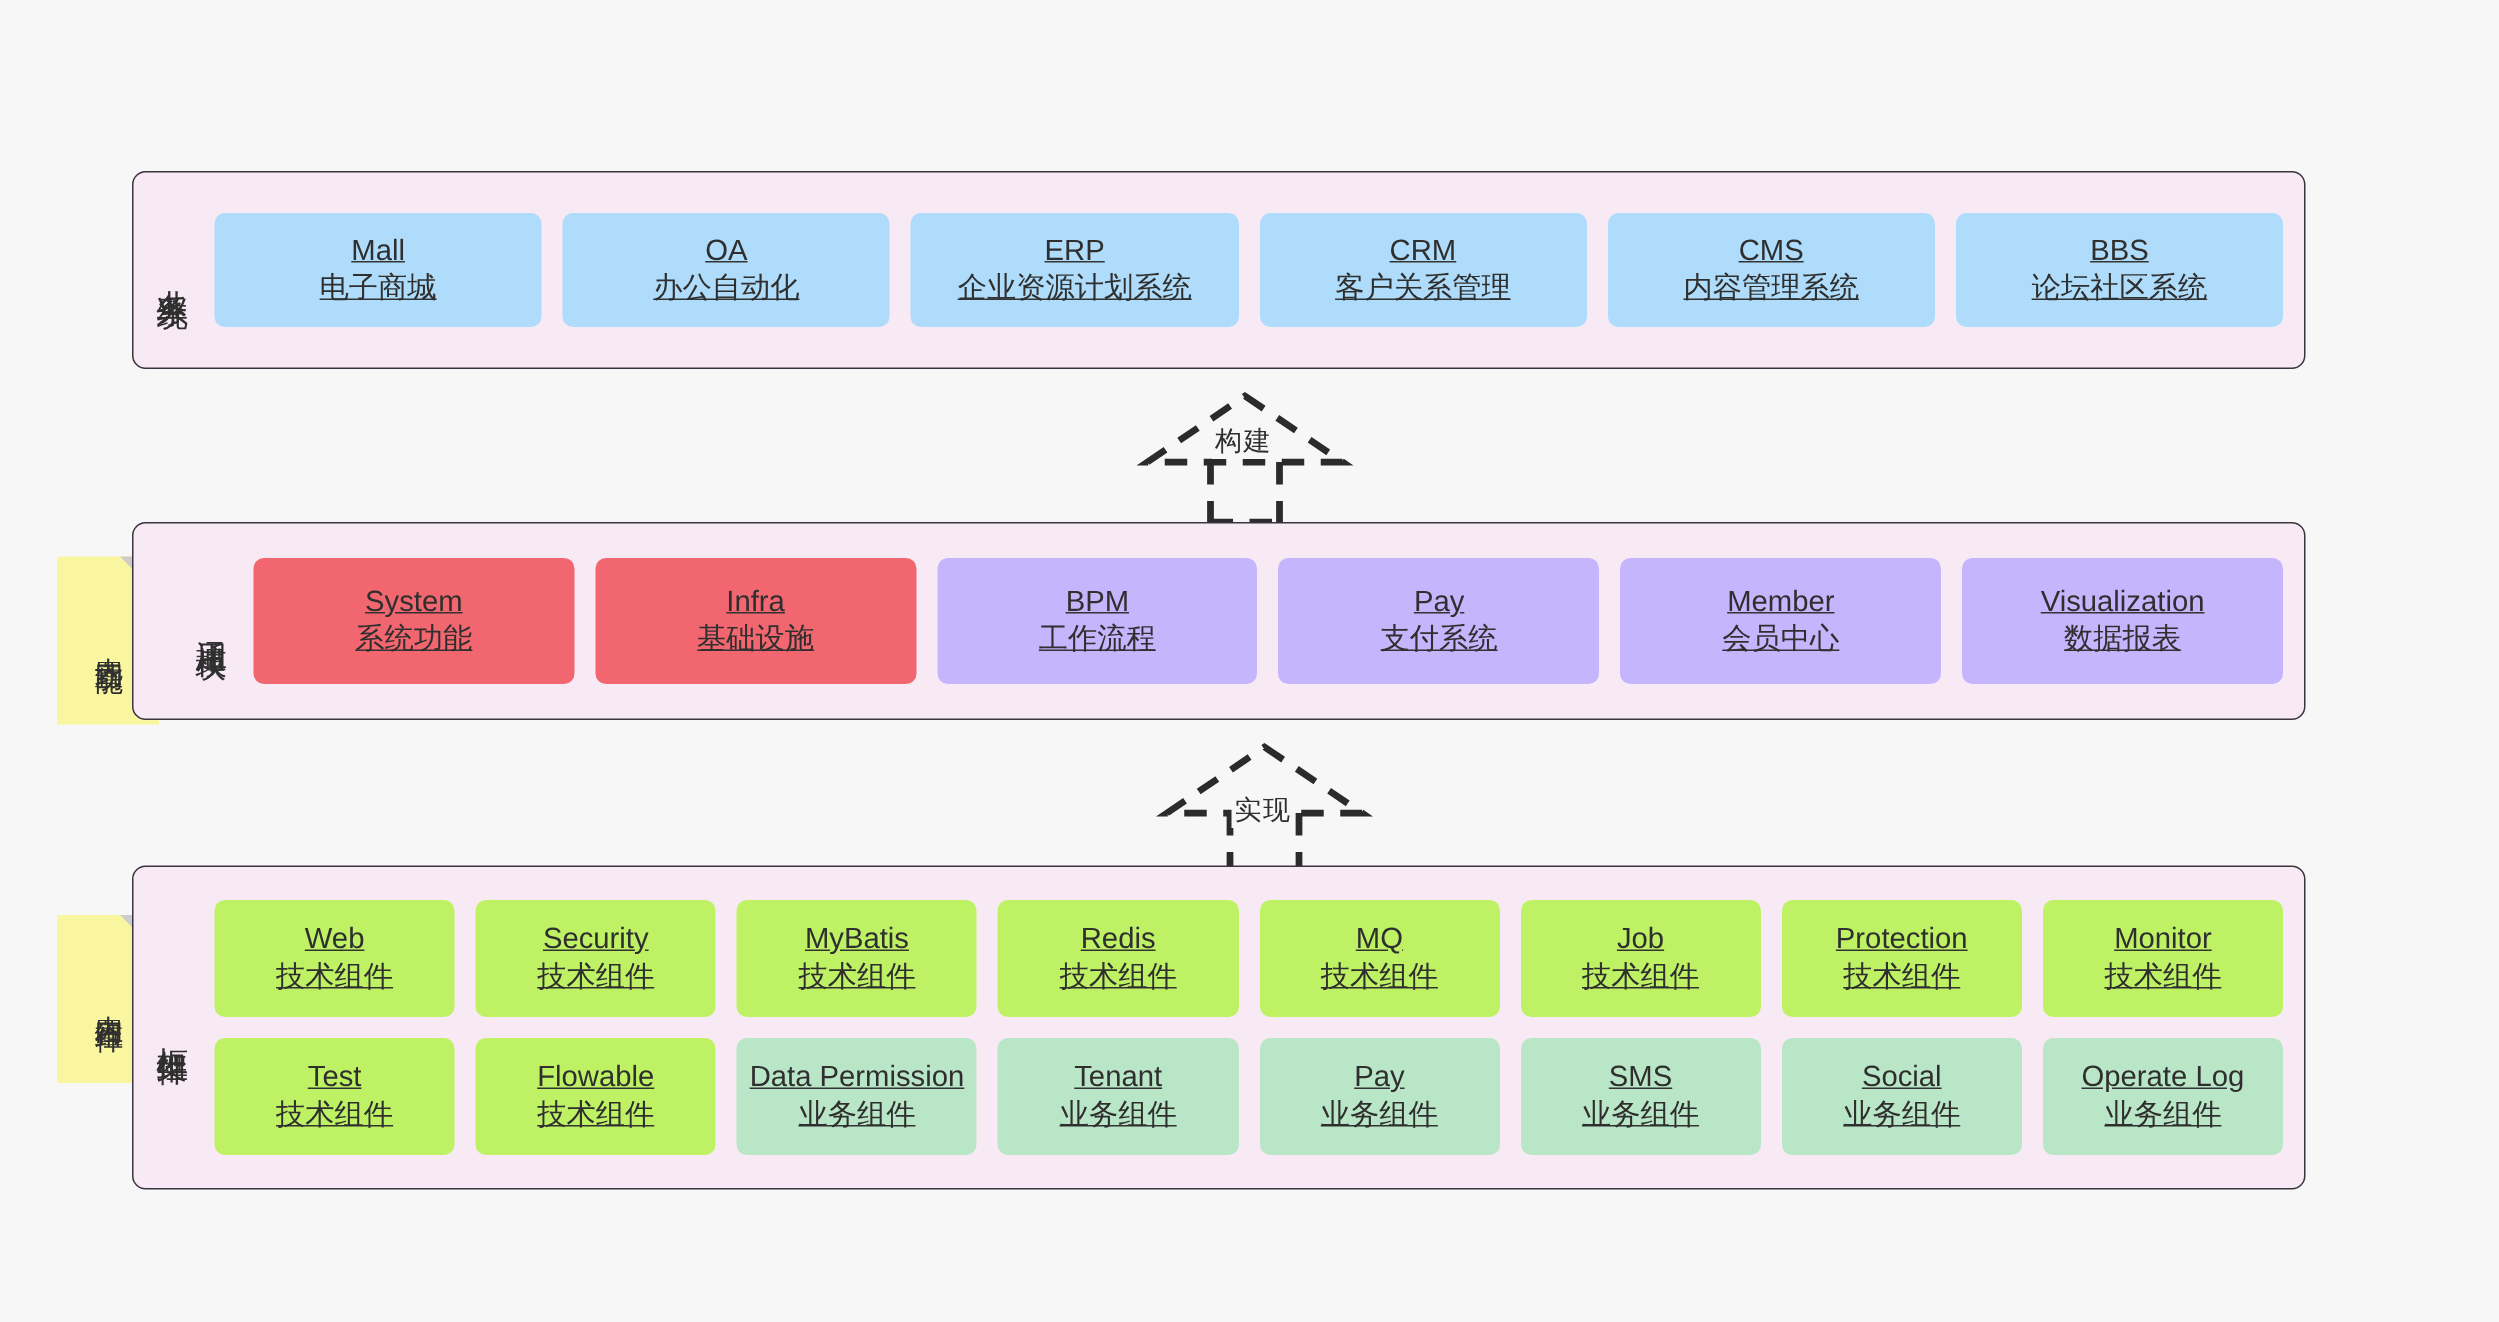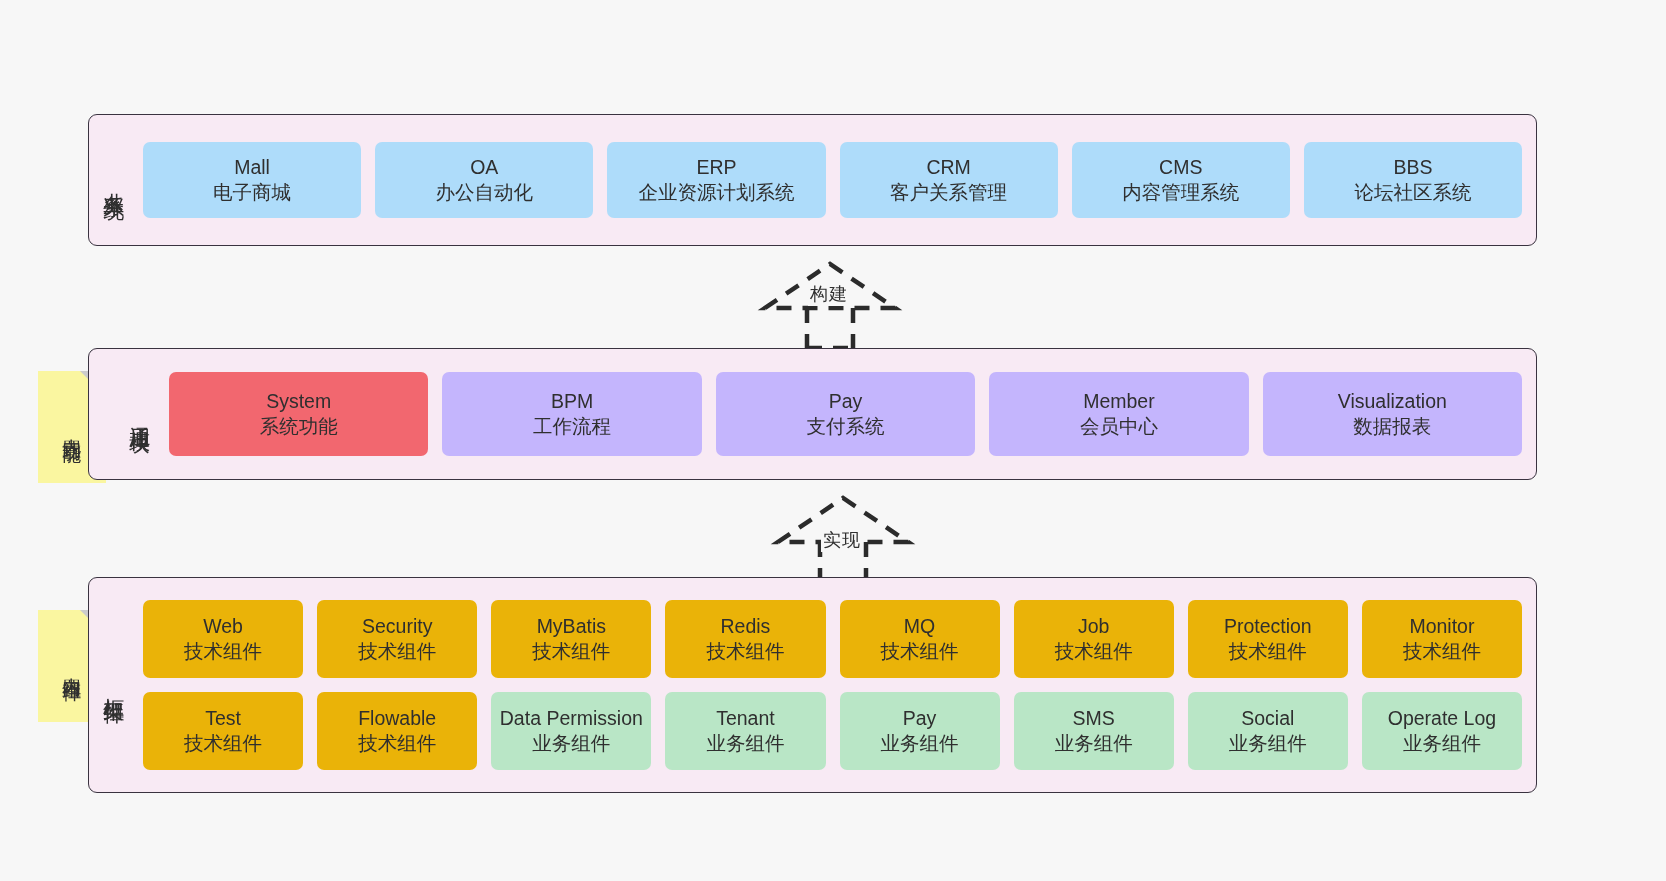--- a/index.html
+++ b/index.html
@@ -48,20 +48,21 @@
     flex: 1 1 auto;
     display: flex;
     flex-direction: column;
     justify-content: center;
     gap: 14px;
     padding: 0 14px 0 4px;
   }
   .card-row {
     display: flex;
     gap: 14px;
+    text-decoration: underline;
   }
 
   
   .card {
     flex: 1 1 0;
     border-radius: 7px;
     display: flex;
     flex-direction: column;
     align-items: center;
     justify-content: center;
@@ -77,21 +78,21 @@
   }
   .card .ln.wrap { white-space: normal; }
 
   .row-biz .card { height: 76px; }
   .row-common .card { height: 84px; }
   .row-frame .card { height: 78px; }
 
   .c-blue   { background: #AEDCFA; }
   .c-red    { background: #F2676F; }
   .c-pink   { background: #c4b5fd; }
-  .c-green  { background: #eab308; }
+  .c-green  { background: #bef264; }
   .c-lgreen { background: #B9E6C6; }
 
   
   .sticky {
     position: absolute;
     background: #FAF6A0;
     color: #2f2f2f;
     font-size: 19px;
     letter-spacing: 2px;
     line-height: 1.12;
@@ -179,20 +180,24 @@
   </div>
 
   <div class="layer row-common" id="layer-common" style="left:88px; top:348px; width:1449px; height:132px;padding-left:26px;">
     <div class="layer-title">通用模块</div>
     <div class="layer-body">
       <div class="card-row">
         <div class="card c-red">
           <div class="ln">System</div>
           <div class="ln">系统功能</div>
         </div>
+        <div class="card c-red">
+          <div class="ln">Infra</div>
+          <div class="ln">基础设施</div>
+        </div>
         <div class="card c-pink">
           <div class="ln">BPM</div>
           <div class="ln">工作流程</div>
         </div>
         <div class="card c-pink">
           <div class="ln">Pay</div>
           <div class="ln">支付系统</div>
         </div>
         <div class="card c-pink">
           <div class="ln">Member</div>

